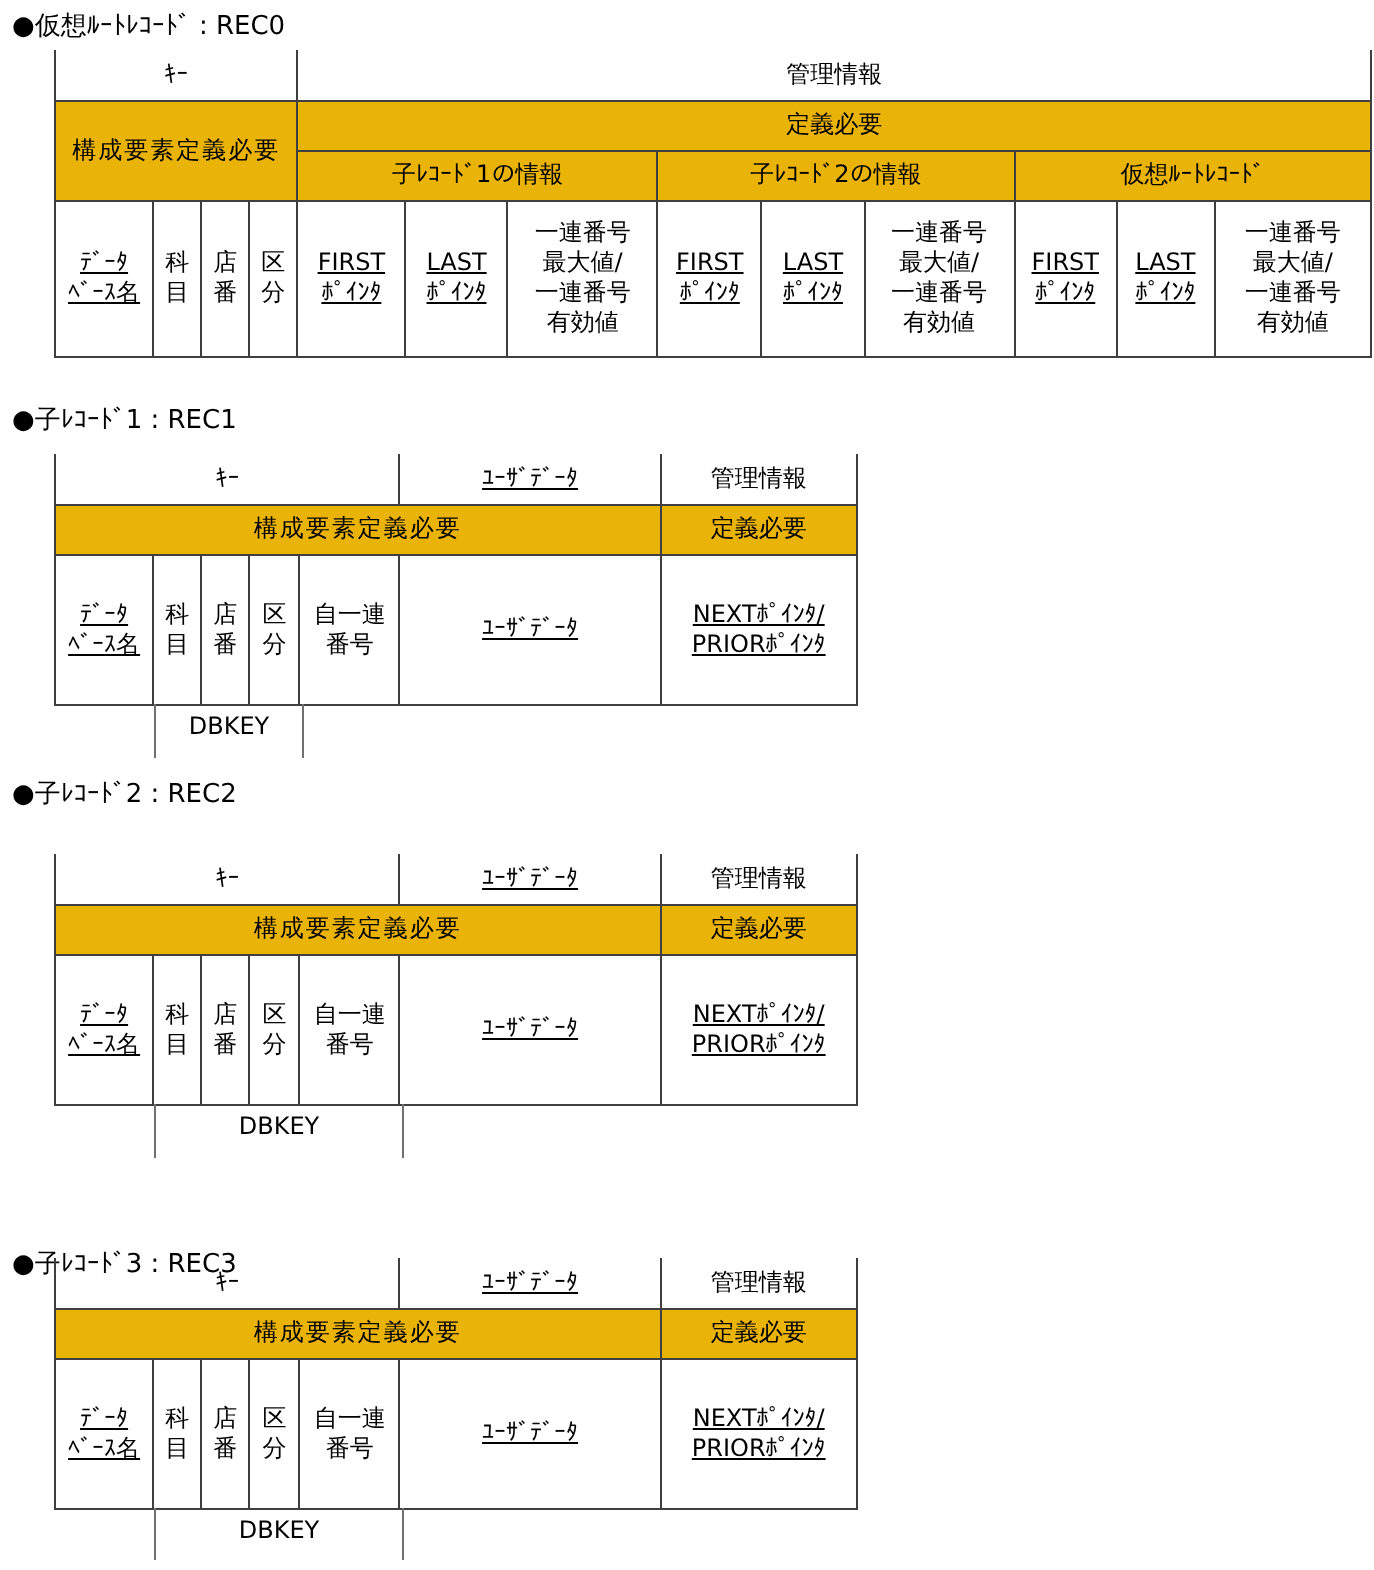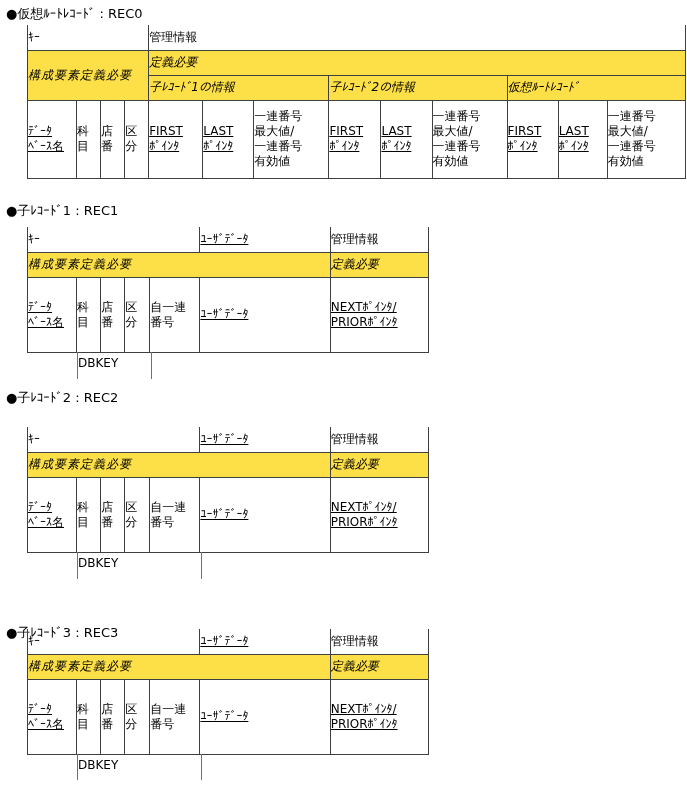--- a/index.html
+++ b/index.html
@@ -9,33 +9,33 @@
     overflow:hidden;
   }
   .block-title{
     position:absolute;left:6px;font-size:13px;line-height:16px;
     white-space:nowrap;color:#000;
   }
   table.rec{
     position:absolute;border-collapse:collapse;table-layout:fixed;
   }
   table.rec td{
-    border:1px solid #3f3f3f;vertical-align:middle;
+    border:1px solid #3f3f3f;text-align:center;vertical-align:middle;
     padding:0;overflow:hidden;font-size:12px;line-height:15px;
   }
   table.rec tr.toprow td{border-top:none;}
-  td.shade{background:#fde047;font-style:italic;}
+  td.shade{background:#eab308;}
   td.hdr{font-size:13px;}
   td.comp{letter-spacing:1px;}
   .sm{font-size:11.5px;line-height:15px;text-decoration:underline;}
   .ln{display:block;}
   .bracket{
     position:absolute;
     border-left:1.5px solid #707070;border-right:1.5px solid #707070;
-    text-align:left;
+    text-align:center;
   }
   .bracket span{
     display:inline-block;padding-top:2px;font-size:12px;line-height:14px;
   }
 </style>
 </head>
 <body>
 
 <div class="block-title" style="top:6px">●仮想ﾙｰﾄﾚｺｰﾄﾞ : REC0</div>
 

